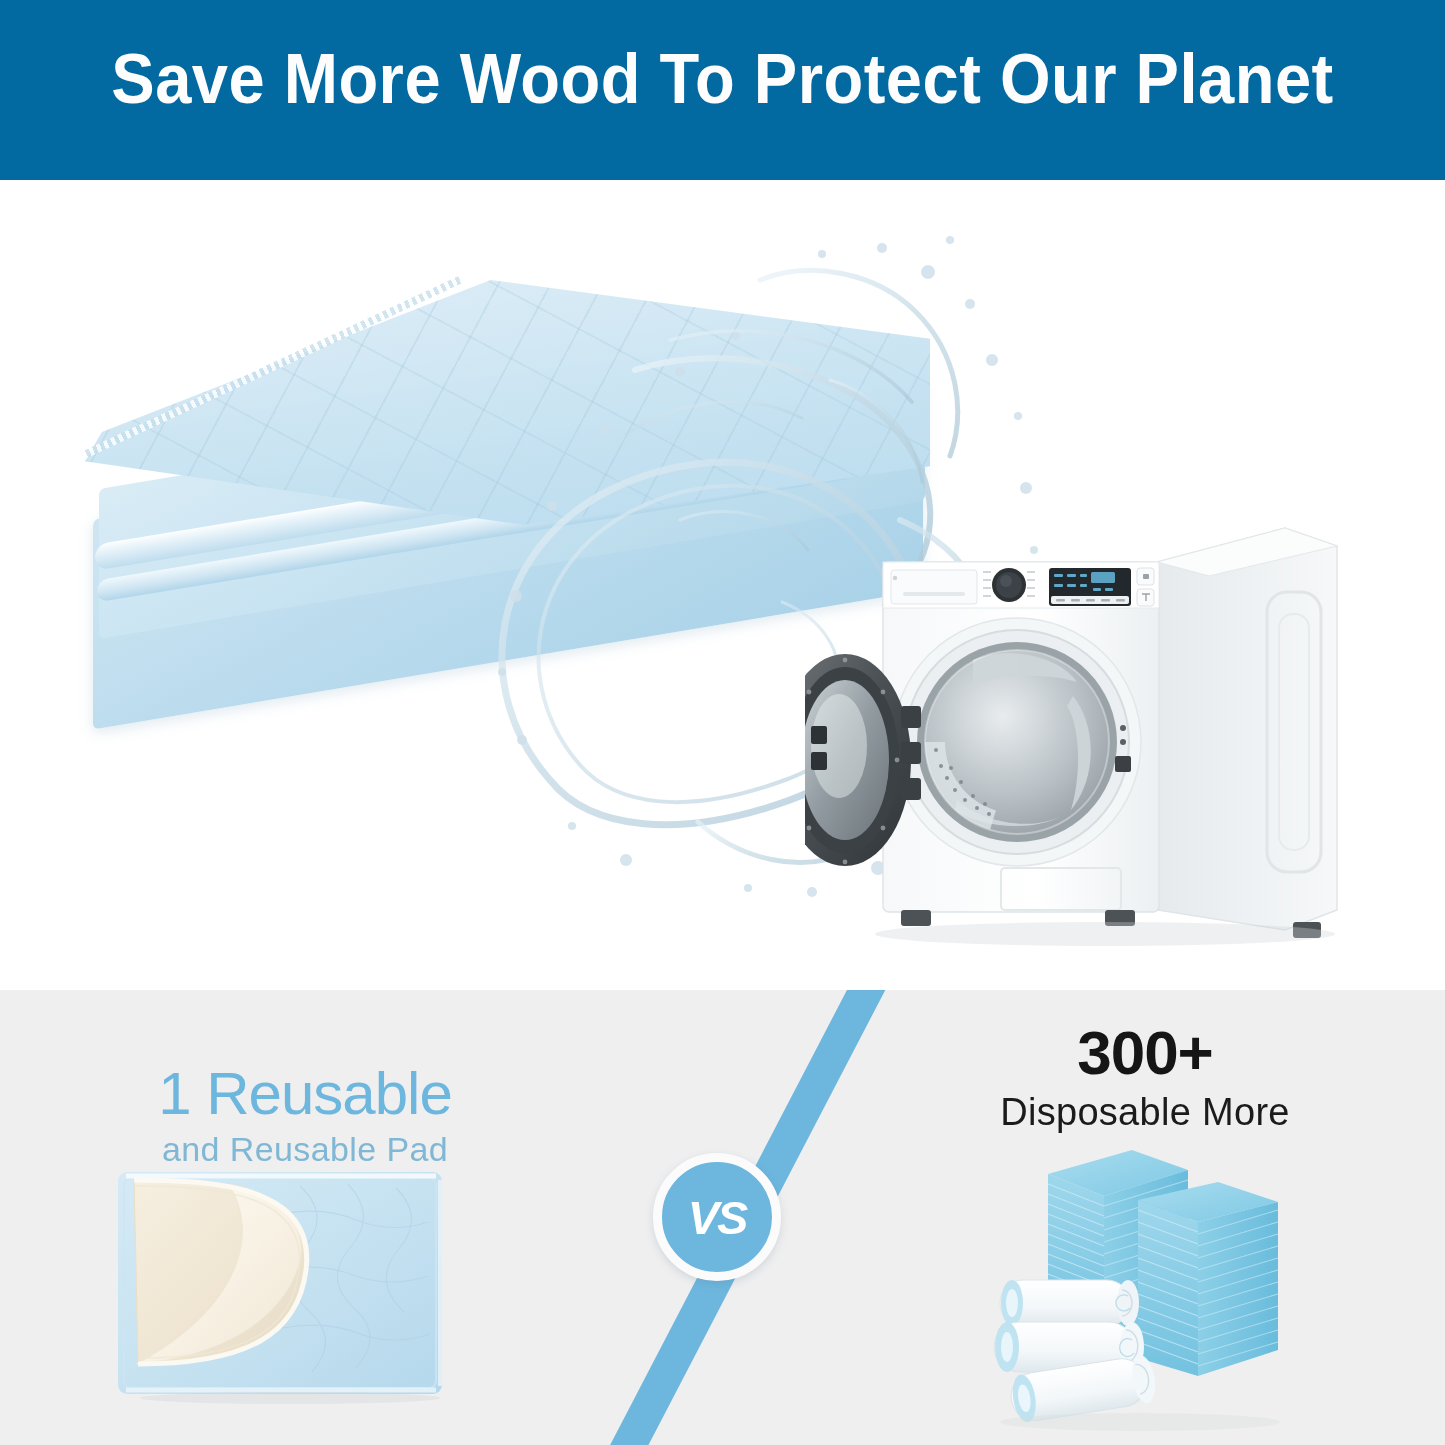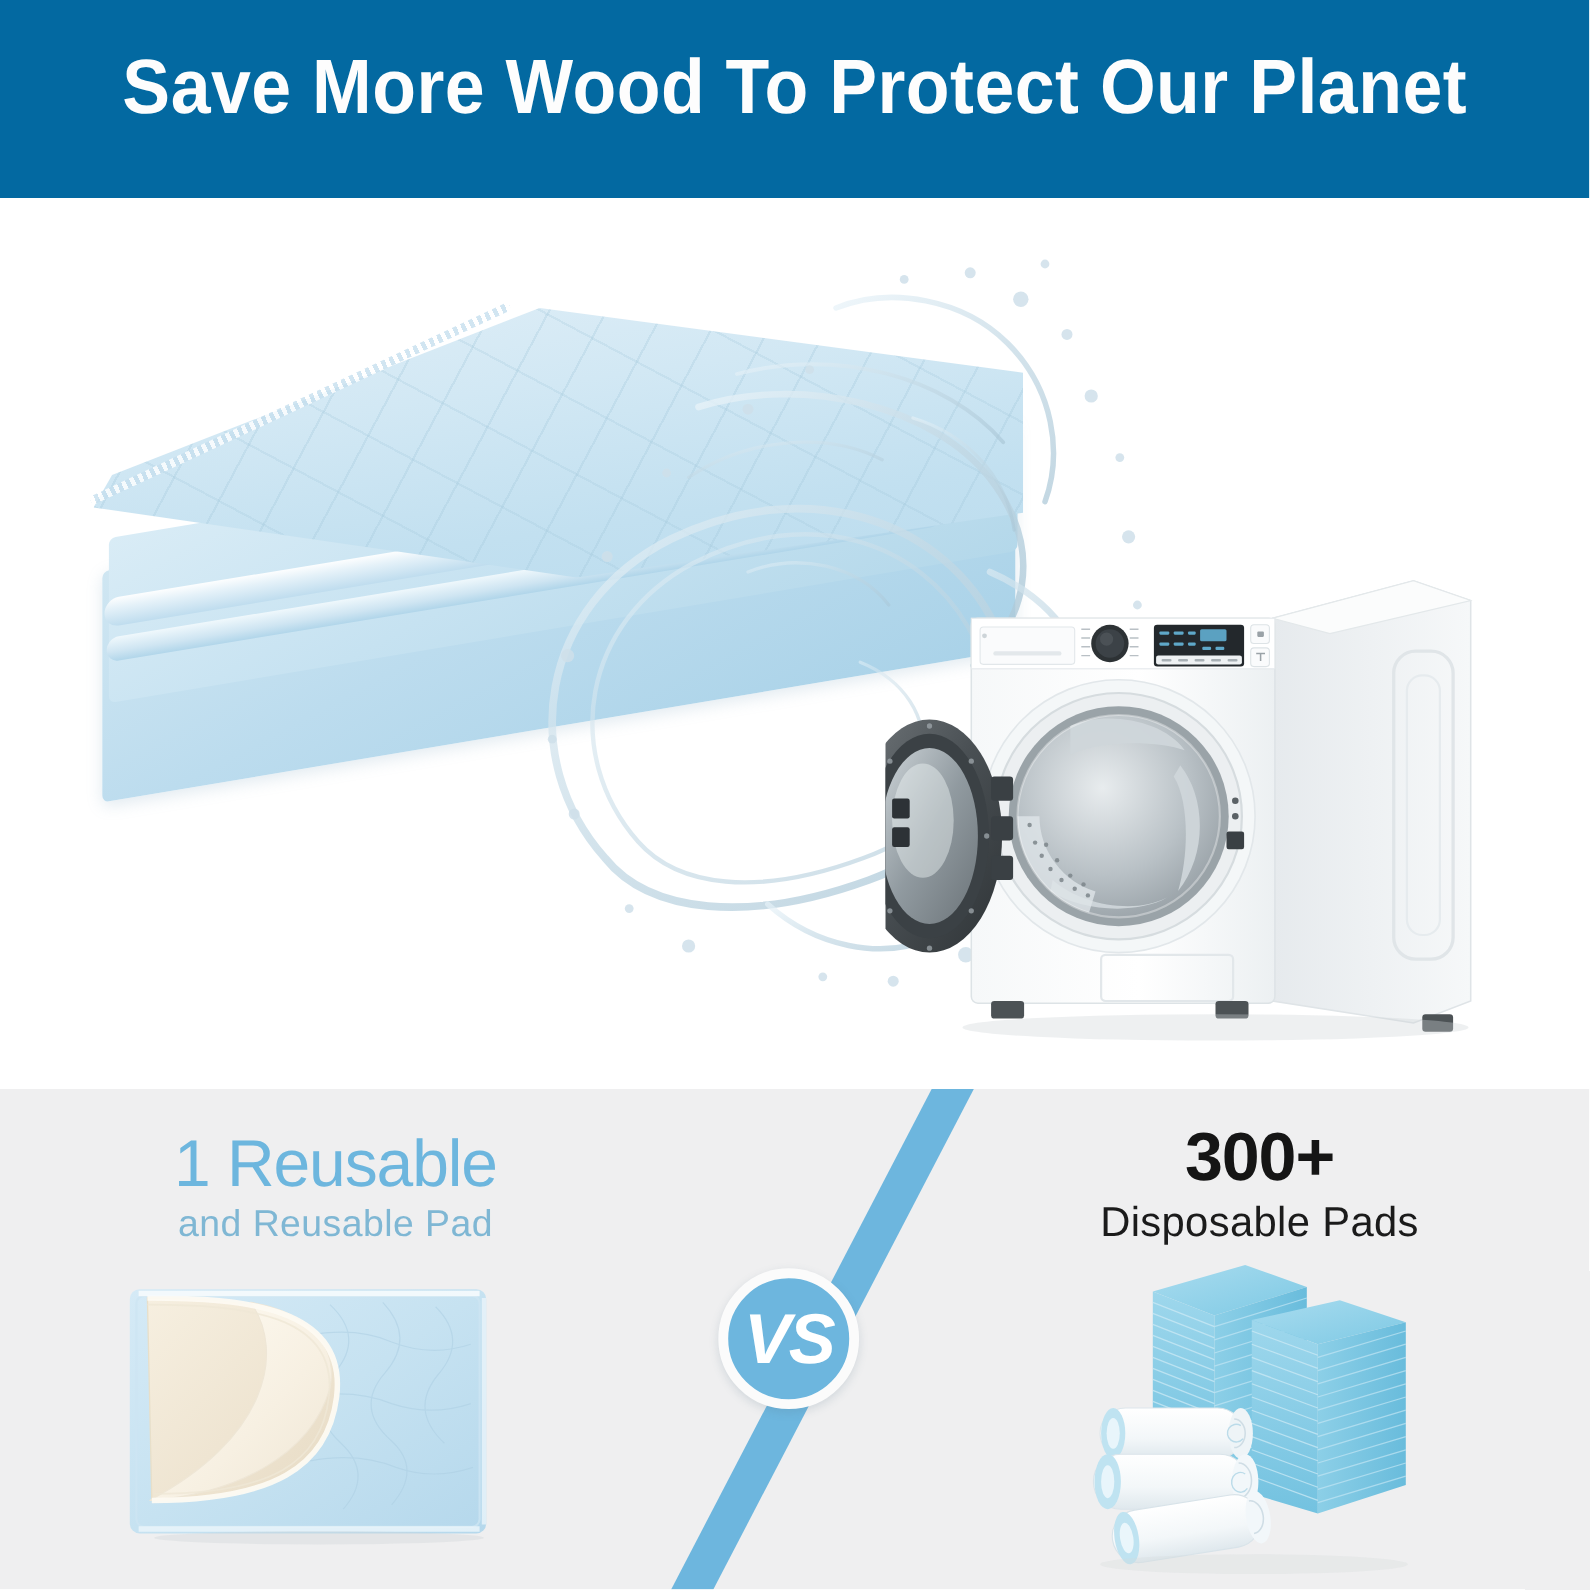--- a/index.html
+++ b/index.html
@@ -176,20 +176,21 @@
   .label-left { left: 0; top: 38px; width: 610px; text-align: center; }
   .label-right { left: 845px; top: 32px; width: 600px; text-align: center; }
 
   .big-left {
     color: #6db6de;
     font-size: 60px;
     font-weight: normal;
     line-height: 1.0;
     letter-spacing: -1px;
     white-space: nowrap;
+    margin-top: 36px;
   }
   .sub-left {
     color: #7fb7d4;
     font-size: 34px;
     font-weight: normal;
     line-height: 1.25;
     margin-top: 4px;
     letter-spacing: 0.4px;
     white-space: nowrap;
   }
@@ -223,21 +224,21 @@
     border: 9px solid #fbfbfb;
     box-sizing: border-box;
     box-shadow: 0 3px 9px rgba(90,120,140,.20);
     display: flex;
     align-items: center;
     justify-content: center;
     z-index: 6;
   }
   .vs-badge span {
     color: #ffffff;
-    font-size: 64px;
+    font-size: 47px;
     font-weight: bold;
     font-style: italic;
     letter-spacing: -2px;
     line-height: 1;
   }
 
   
   .pad-photo {
     position: absolute;
     left: 110px;
@@ -481,21 +482,21 @@
 
     <div class="diag-stripe"></div>
 
     <div class="label-block label-left">
       <div class="big-left">1 Reusable</div>
       <div class="sub-left">and Reusable Pad</div>
     </div>
 
     <div class="label-block label-right">
       <div class="big-right">300+</div>
-      <div class="sub-right">Disposable Pads</div>
+      <div class="sub-right">Disposable More</div>
     </div>
   </div>
 
   <div class="vs-badge">
     <span>VS</span>
   </div>
 
   <svg class="pad-photo" viewBox="0 0 340 248" xmlns="http://www.w3.org/2000/svg">
     <defs>
       <linearGradient id="padBlue" x1="0" y1="0" x2="1" y2="1">

